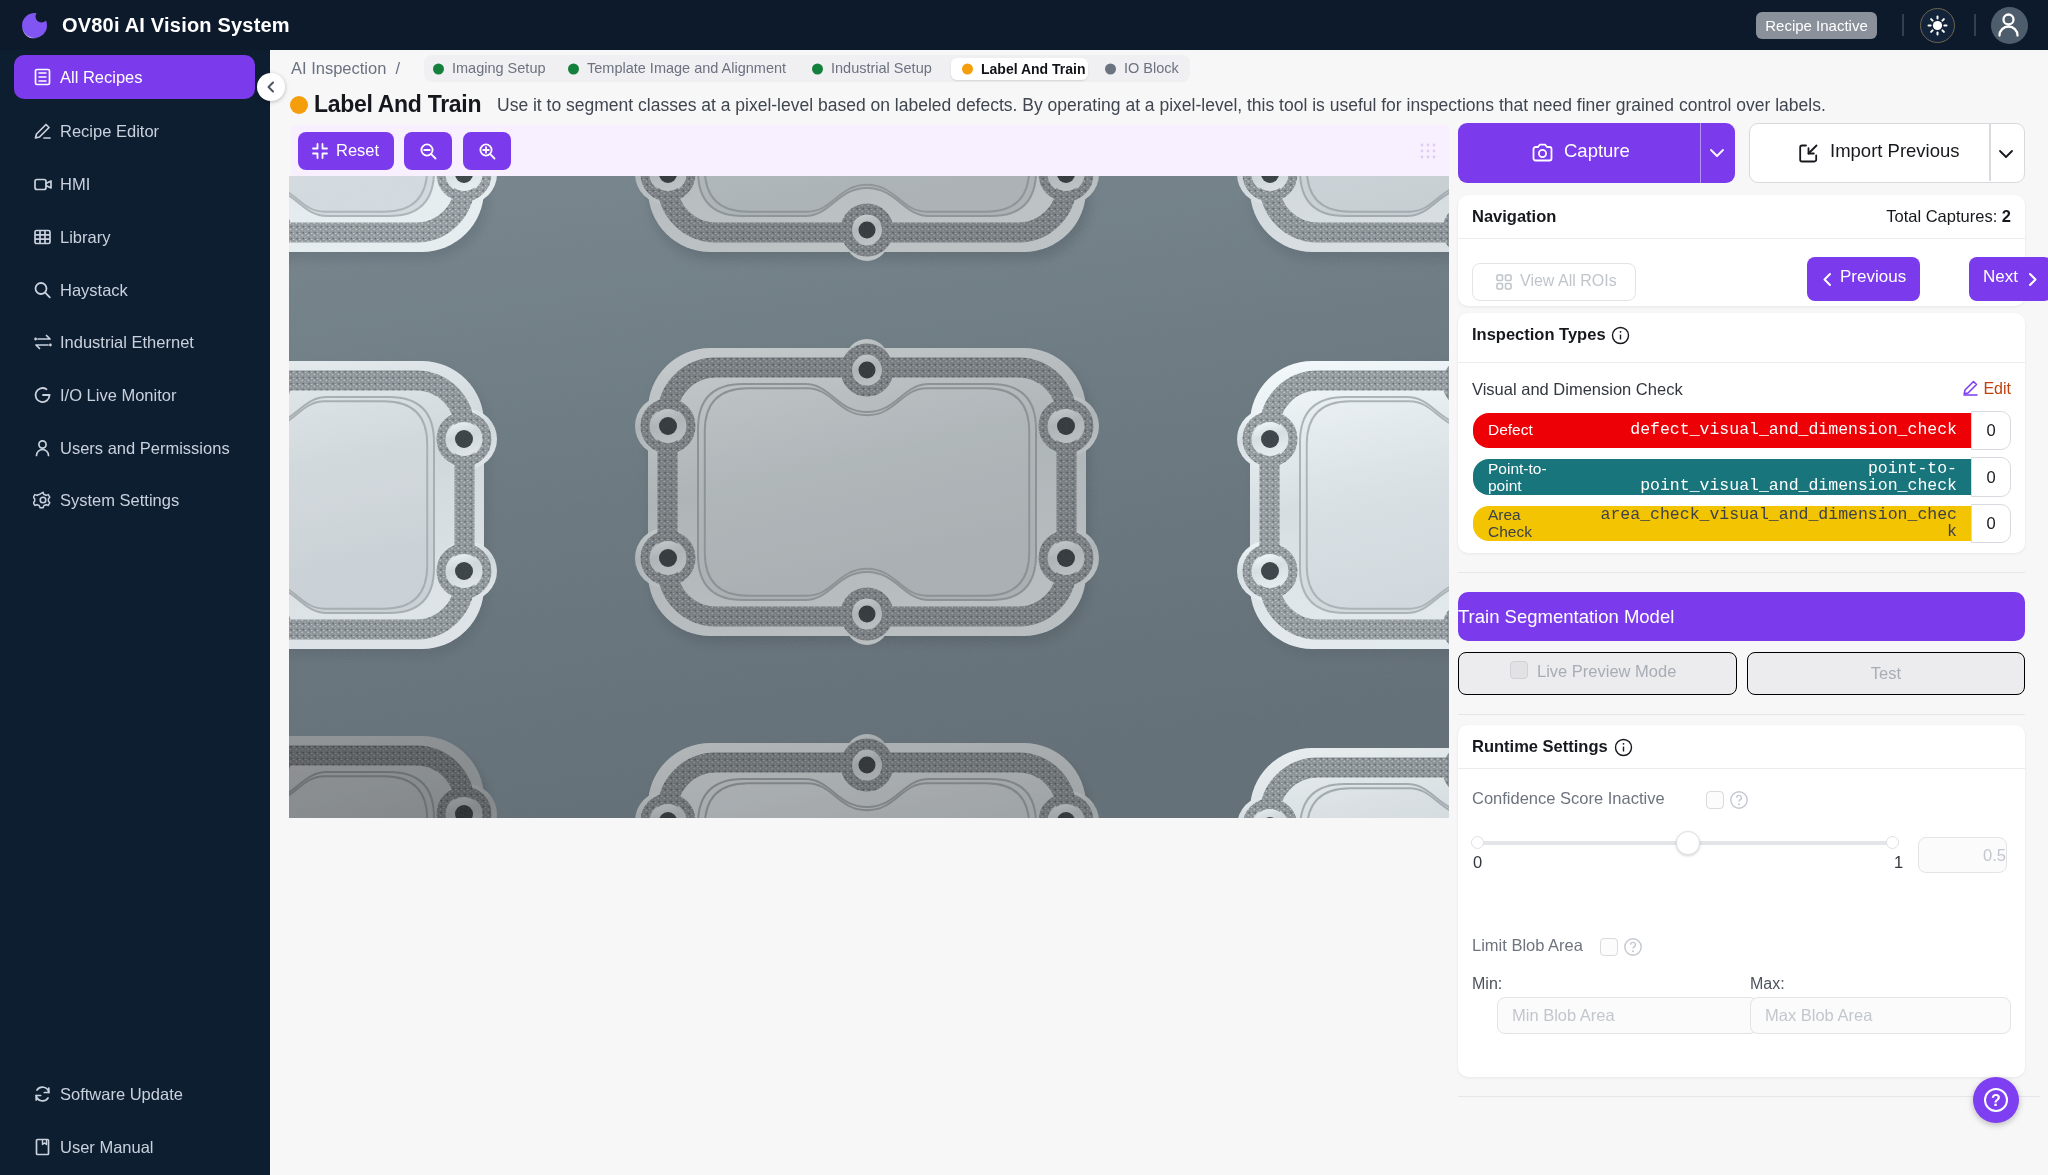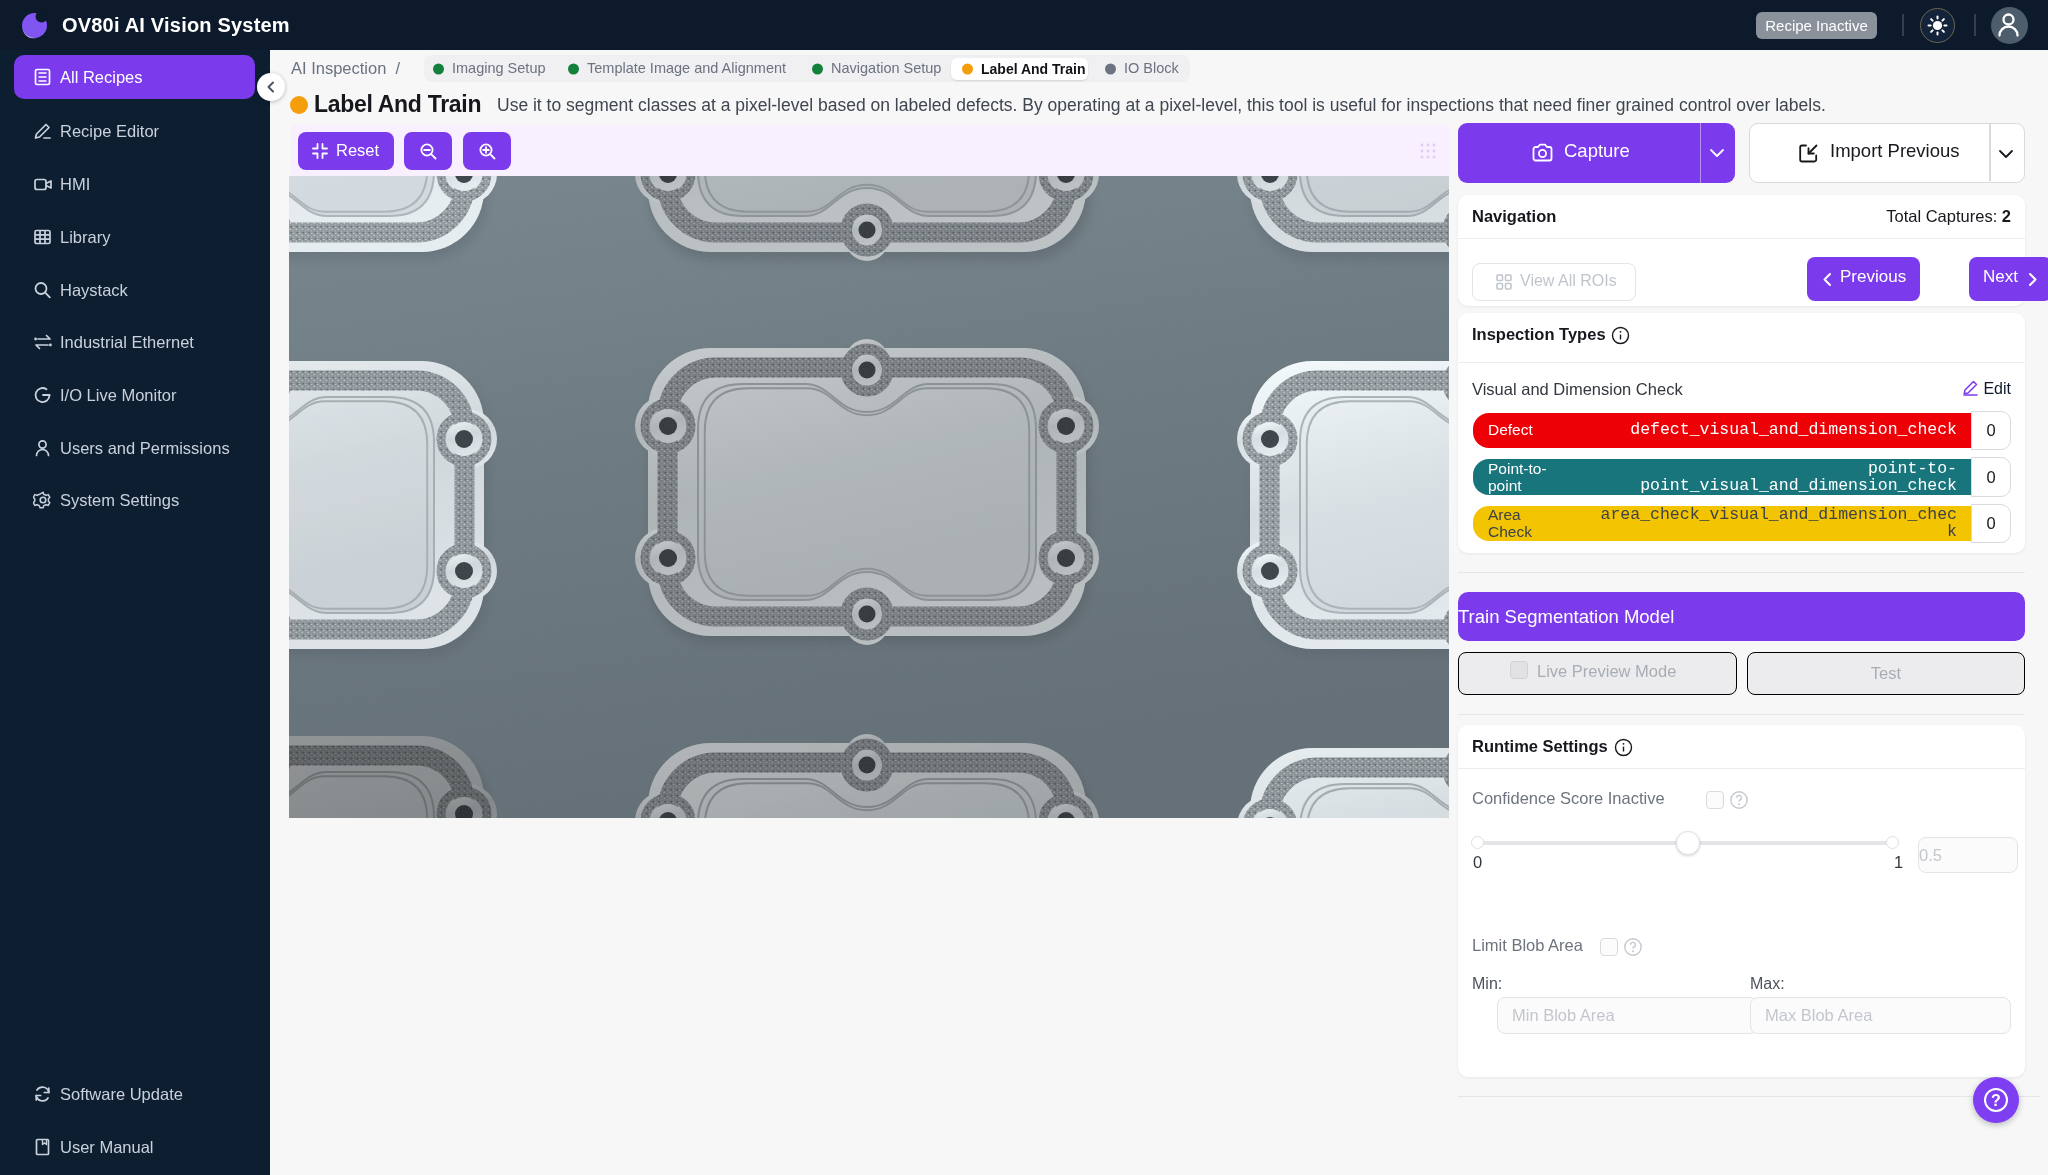--- a/index.html
+++ b/index.html
@@ -175,21 +175,21 @@
     </svg>
 </div>
 
 <div id="crumbtext">AI Inspection&nbsp;&nbsp;/</div>
 <div id="steps">
   <span class="dot" style="left:9px;background:#15803d"></span>
     <span class="step" style="left:28px">Imaging Setup</span>
   <span class="dot" style="left:144px;background:#15803d"></span>
     <span class="step" style="left:163px">Template Image and Alignment</span>
   <span class="dot" style="left:388px;background:#15803d"></span>
-    <span class="step" style="left:407px">Navigation Setup</span>
+    <span class="step" style="left:407px">Industrial Setup</span>
   <span class="dot" style="left:681px;background:#6b7280"></span>
     <span class="step" style="left:700px">IO Block</span>
 </div>
 <div id="activestep">
   <span class="dot" style="left:11px;background:#f59e0b"></span>
   <span class="step" style="left:30px;line-height:22px;color:#111318;font-weight:bold;font-size:14px">Label And Train</span>
 </div>
 <div id="titledot"></div>
 <div id="title">Label And Train</div>
 <div id="titledesc">Use it to segment classes at a pixel-level based on labeled defects. By operating at a pixel-level, this tool is useful for inspections that need finer grained control over labels.</div>
@@ -373,21 +373,21 @@
 
 <div class="card" style="top:313px;height:240px;">
   <div class="cardhead">Inspection Types</div>
   <svg class="abs" style="left:153px;top:13px" width="19" height="19" viewBox="0 0 19 19" fill="none" stroke="#16181d" stroke-width="1.4">
     <circle cx="9.5" cy="9.5" r="8"></circle>
       <line x1="9.5" y1="8.6" x2="9.5" y2="13.5"></line>
       <circle cx="9.5" cy="5.8" r="0.9" fill="#16181d" stroke="none"></circle>
   </svg>
   <div class="carddiv" style="top:49px"></div>
   <div class="abs" style="left:14px;top:67px;font-size:16.5px;color:#33383f;">Visual and Dimension Check</div>
-  <div class="abs" style="right:14px;top:66px;color:#0f172a;font-size:16px;">
+  <div class="abs" style="right:14px;top:66px;color:#c2410c;font-size:16px;">
     <svg style="vertical-align:-2px" width="17" height="17" viewBox="0 0 17 17" fill="none" stroke="#7c3aed" stroke-width="1.5" stroke-linecap="round" stroke-linejoin="round">
       <path d="M 11.5 2.5 l 3 3 L 6 14 l -3.8 0.8 L 3 11 Z"></path>
         <line x1="2" y1="16" x2="15" y2="16"></line>
     </svg> Edit
   </div>
 
   <div class="abs" style="left:15px;top:100px;width:498px;height:35px;background:#ee0007;border-radius:16px 0 0 16px;">
     <span class="abs" style="left:15px;top:8px;color:#fff;font-size:15.5px;">Defect</span>
     <span class="abs mono" style="right:14px;top:7px;color:#fff;font-size:16.5px;">defect_visual_and_dimension_check</span>
   </div>
@@ -432,21 +432,21 @@
     <path d="M 7.6 7.8 a 2.4 2.4 0 1 1 3.3 2.2 c -0.7 0.3 -0.9 0.7 -0.9 1.5"></path>
       <circle cx="10" cy="14.2" r="1" fill="#c4c8cf" stroke="none"></circle>
   </svg>
 
   <div class="abs" style="left:19px;top:116px;width:422px;height:4px;background:#e4e5e9;border-radius:2px;"></div>
   <div class="abs" style="left:13px;top:111px;width:13px;height:13px;background:#fff;border:1px solid #dfe0e4;border-radius:50%;"></div>
   <div class="abs" style="left:428px;top:111px;width:13px;height:13px;background:#fff;border:1px solid #dfe0e4;border-radius:50%;"></div>
   <div class="abs" style="left:218px;top:106px;width:24px;height:24px;background:#fff;border:1px solid #e0e1e5;border-radius:50%;box-shadow:0 1px 3px rgba(0,0,0,.18);"></div>
   <div class="abs" style="left:15px;top:128px;font-size:16.5px;color:#33383f;">0</div>
   <div class="abs" style="left:436px;top:128px;font-size:16.5px;color:#33383f;">1</div>
-  <div class="inp" style="left:460px;top:112px;width:100px;height:36px;text-align:left;line-height:34px;">0.5</div>
+  <div class="inp" style="left:460px;top:112px;width:89px;height:36px;text-align:right;line-height:34px;">0.5</div>
 
   <div class="abs" style="left:14px;top:211px;font-size:16.5px;color:#6e747e;">Limit Blob Area</div>
   <span class="abs" style="left:142px;top:213px;width:18px;height:18px;background:#fcfcfd;border:1px solid #d9d9de;border-radius:4px;"></span>
   <svg class="abs" style="left:165px;top:212px" width="20" height="20" viewBox="0 0 20 20" fill="none" stroke="#c4c8cf" stroke-width="1.4">
     <circle cx="10" cy="10" r="8.2"></circle>
     <path d="M 7.6 7.8 a 2.4 2.4 0 1 1 3.3 2.2 c -0.7 0.3 -0.9 0.7 -0.9 1.5"></path>
       <circle cx="10" cy="14.2" r="1" fill="#c4c8cf" stroke="none"></circle>
   </svg>
   <div class="abs" style="left:14px;top:250px;font-size:16px;color:#4c535d;">Min:</div>
   <div class="abs" style="left:292px;top:250px;font-size:16px;color:#4c535d;">Max:</div>

